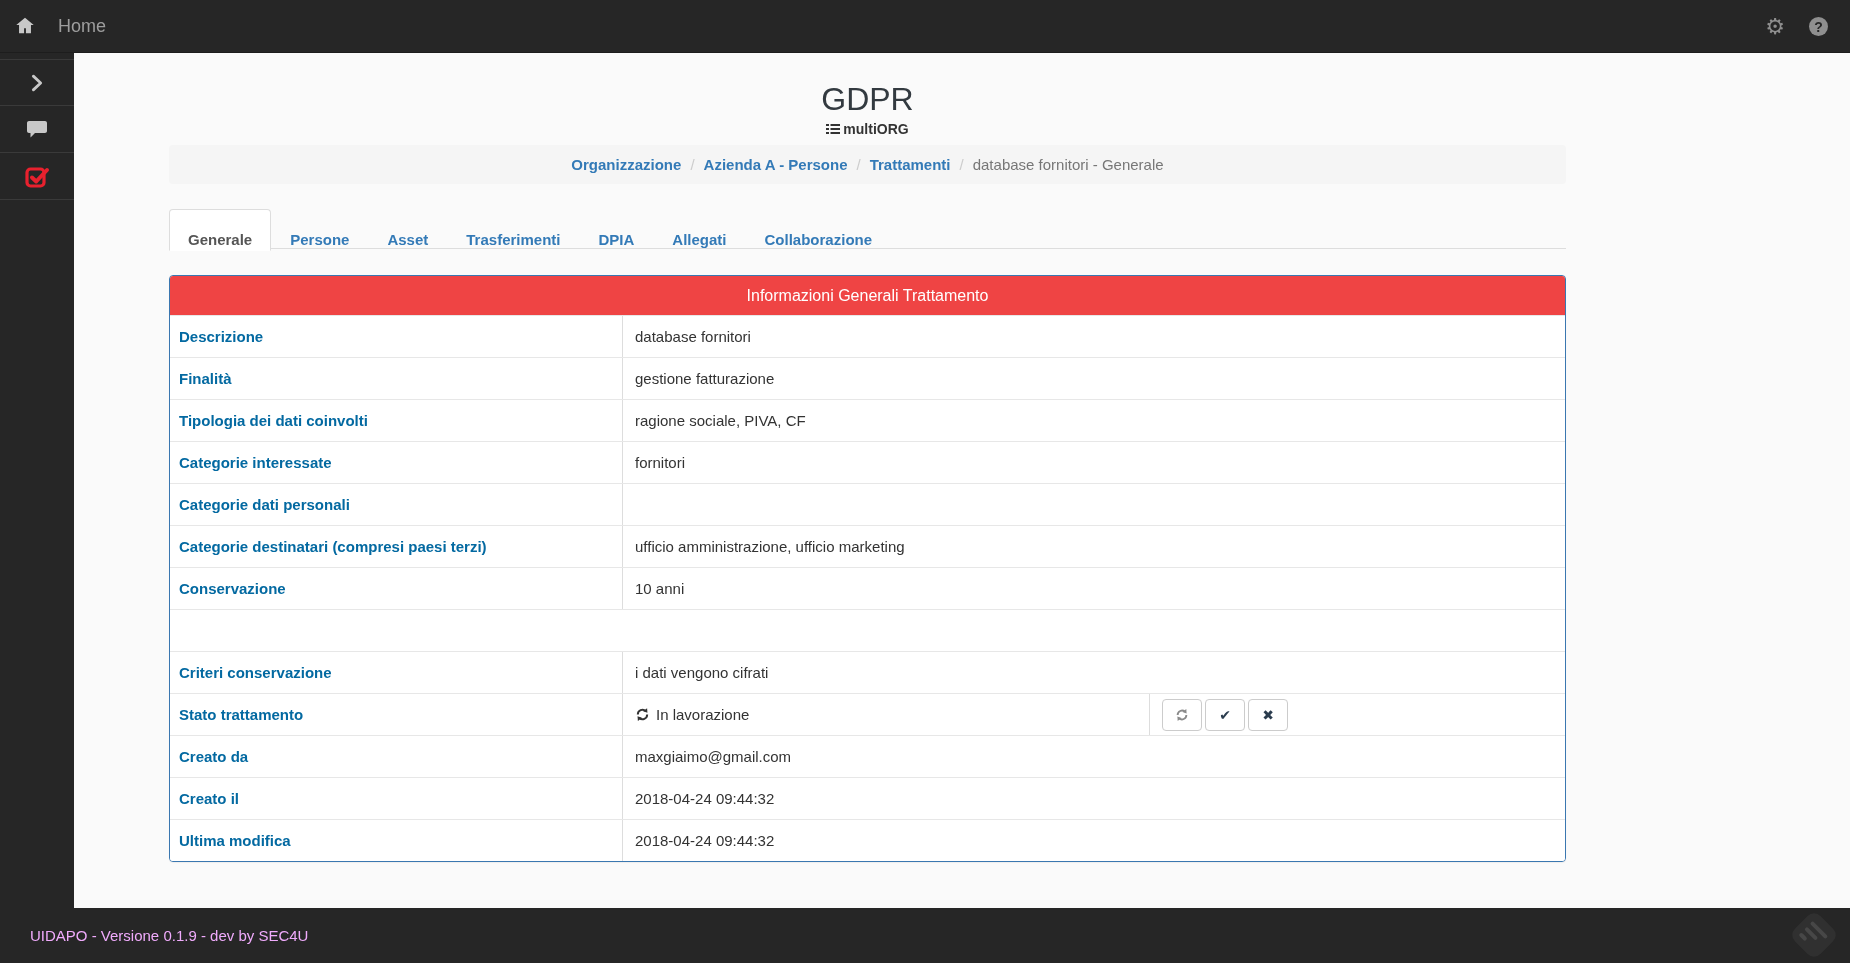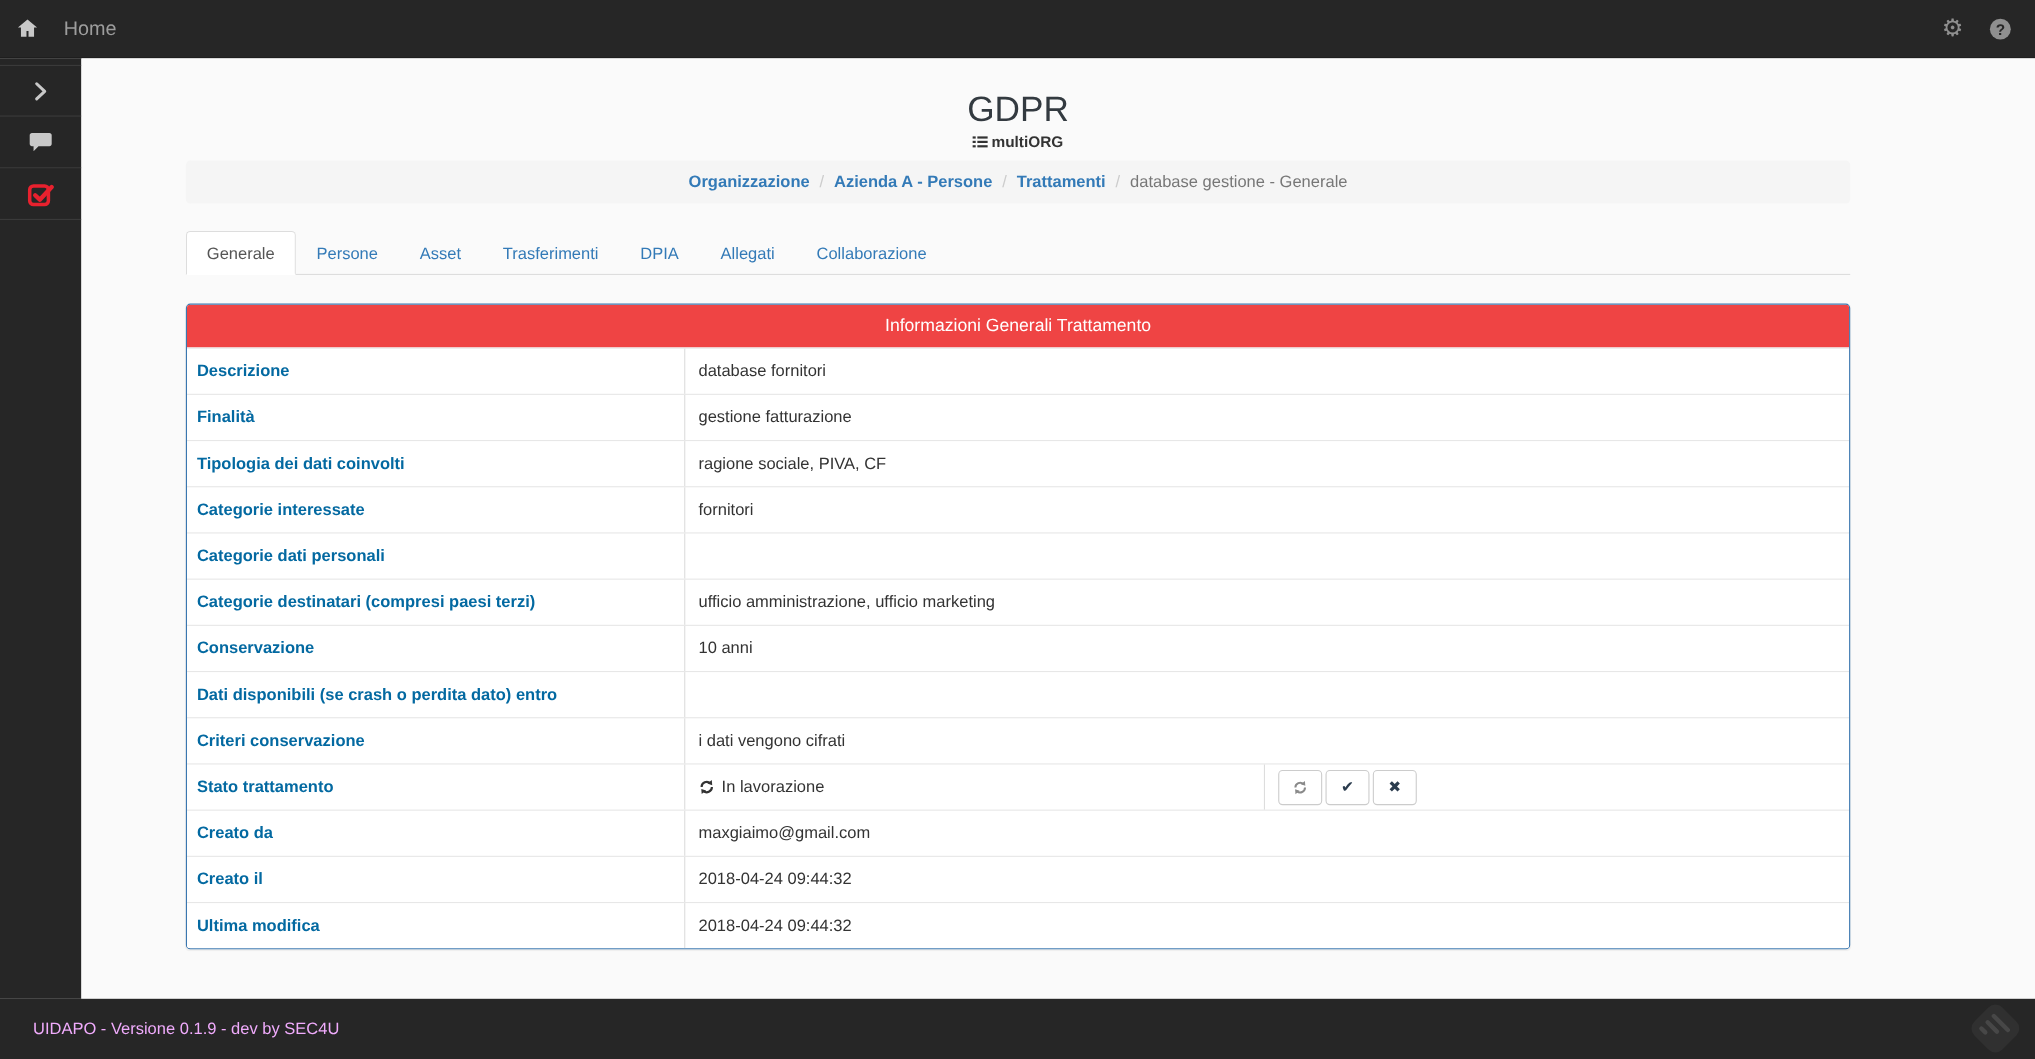--- a/index.html
+++ b/index.html
@@ -18,37 +18,37 @@
     font-size:14px; font-weight:bold; display:flex; align-items:center; justify-content:center; cursor:pointer; }
 
   
   .sidebar { position:absolute; left:0; top:53px; width:74px; height:855px; background:#262626; }
   .side-item { height:47px; display:flex; align-items:center; justify-content:center;
     border-bottom:1px solid #3a3a3a; cursor:pointer; }
   .side-item:first-child { border-top:1px solid #3a3a3a; margin-top:6px; }
 
   
   .content { position:absolute; left:74px; top:53px; width:1776px; height:855px; background:#fafafa; }
-  .container { position:absolute; left:95px; top:0; width:1513px; }
+  .container { position:absolute; left:95px; top:0; width:1397px; }
 
   .page-head { text-align:center; margin-top:26px; }
   .page-title { font-size:32px; font-weight:500; color:#333a40; line-height:40px; }
   .org-badge { display:inline-flex; align-items:center; gap:3px; font-size:14px; font-weight:bold;
     color:#333; margin-top:2px; }
 
   .breadcrumb { margin-top:6px; height:39px; background:#f5f5f5; border-radius:4px;
     display:flex; align-items:center; justify-content:center; font-size:15px; gap:9px; }
   .crumb-link { color:#337ab7; font-weight:bold; text-decoration:none; cursor:pointer; }
   .crumb-sep { color:#ccc; }
   .crumb-current { color:#777; }
 
   
   .tabs { margin-top:25px; display:flex; border-bottom:1px solid #ddd; height:40px; }
-  .tab { font-size:15px; color:#337ab7; padding:10px 18px; line-height:19px;
-    border:1px solid transparent; border-radius:4px 4px 0 0; cursor:pointer; margin-bottom:-1px; }
+  .tab { font-size:15px; color:#337ab7; padding:20px 18px; line-height:19px;
+    border:1px solid transparent; border-radius:4px 4px 0 0; cursor:pointer; margin-bottom:-1px;font-weight:bold; }
   .tab.active { background:#fff; color:#555; border-color:#ddd; border-bottom-color:#fff; cursor:default; }
 
   
   .panel { margin-top:26px; border:1px solid #3a77b0; border-radius:4px; background:#fff;
     box-shadow:0 1px 1px rgba(0,0,0,.05); overflow:hidden; }
   .panel-heading { height:39px; background:#ef4444; color:#fff; font-size:16px;
     display:flex; align-items:center; justify-content:center; }
   .trow { display:flex; height:42px; align-items:stretch; background:#fff;
     border-top:1px solid #e7e7e7; font-size:15px; }
   .trow:first-of-type { border-top:none; }
@@ -139,21 +139,21 @@
       </div>
     </div>
 
     <div class="breadcrumb">
       <span class="crumb-link">Organizzazione</span>
       <span class="crumb-sep">/</span>
       <span class="crumb-link">Azienda A - Persone</span>
       <span class="crumb-sep">/</span>
       <span class="crumb-link">Trattamenti</span>
       <span class="crumb-sep">/</span>
-      <span class="crumb-current">database gestione - Generale</span>
+      <span class="crumb-current">database fornitori - Generale</span>
     </div>
 
     <div class="tabs">
       <div class="tab active">Generale</div>
       <div class="tab">Persone</div>
       <div class="tab">Asset</div>
       <div class="tab">Trasferimenti</div>
       <div class="tab">DPIA</div>
       <div class="tab">Allegati</div>
       <div class="tab">Collaborazione</div>
@@ -183,21 +183,20 @@
         </div>
       <div class="trow">
           <div class="cell cell-label">Categorie destinatari (compresi paesi terzi)</div>
           <div class="cell cell-value">ufficio amministrazione, ufficio marketing</div>
         </div>
       <div class="trow">
           <div class="cell cell-label">Conservazione</div>
           <div class="cell cell-value">10 anni</div>
         </div>
       <div class="trow">
-          <div class="cell cell-label">Dati disponibili (se crash o perdita dato) entro</div>
         </div>
       <div class="trow">
           <div class="cell cell-label">Criteri conservazione</div>
           <div class="cell cell-value">i dati vengono cifrati</div>
         </div>
 
       <div class="trow">
         <div class="cell cell-label">Stato trattamento</div>
         <div class="cell cell-value cell-value-stato">
           <span class="refresh-inline" style="display:flex;">

